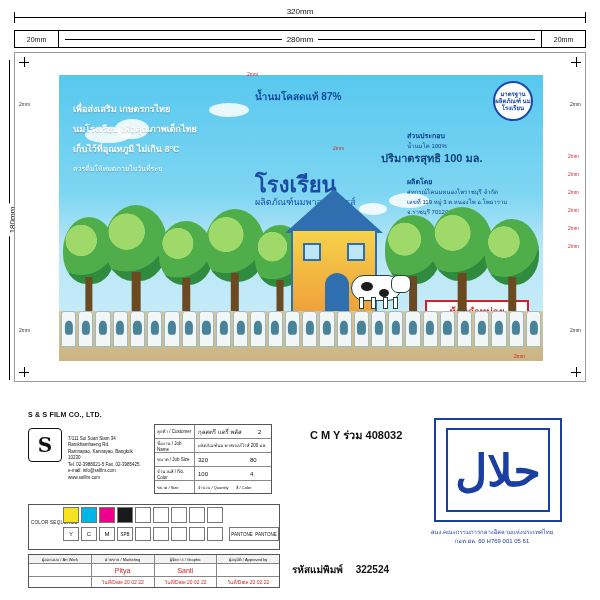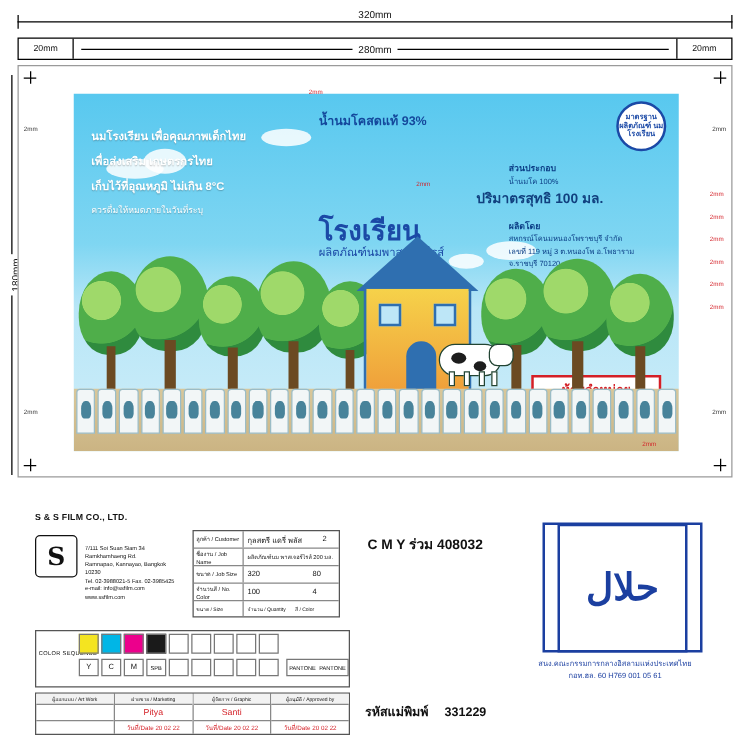--- a/index.html
+++ b/index.html
@@ -232,35 +232,35 @@
     position:absolute; left:140px; top:20px; width:118px; height:70px;
     border:1px solid #555; font-size:4.5px;
   }
   #jobbox .jr { display:flex; border-bottom:1px solid #888; height:14px; align-items:center;}
   #jobbox .jr:last-child { border-bottom:none; }
   #jobbox .jl { width:40px; padding-left:2px; border-right:1px solid #888; height:100%; display:flex; align-items:center;}
   #jobbox .jv { flex:1; padding-left:3px; font-size:6px; }
 
   
   #cmy {
-    position:absolute; left:280px; top:22px;
+    position:absolute; left:296px; top:22px;
     font-size:11px; font-weight:bold; color:#111;
   }
 
   
   #halal {
     position:absolute; right:24px; top:14px; width:128px; height:104px;
     border:2px solid #1b3fa0;
     display:flex; align-items:center; justify-content:center;
     color:#1b3fa0;
   }
   #halal .inner {
-    width:104px; height:103px; border:2px solid #1b3fa0;
+    width:104px; height:84px; border:2px solid #1b3fa0;
     display:flex; align-items:center; justify-content:center;
-    font-family:"DejaVu Serif", serif; font-size:30px; font-weight:bold;
+    font-family:"DejaVu Serif", serif; font-size:44px; font-weight:bold;
   }
   #halaltxt {
     position:absolute; right:8px; top:124px; width:172px;
     text-align:center; font-size:6px; color:#1b3fa0; line-height:9px;
   }
 
   
   #colorseq {
     position:absolute; left:14px; top:100px; width:252px; height:46px;
     border:1px solid #555;
@@ -358,27 +358,27 @@
 
   <div id="artwork">
 
     <div class="cloud" style="left:26px;top:52px;width:46px;height:16px"></div>
     <div class="cloud" style="left:56px;top:44px;width:34px;height:20px"></div>
     <div class="cloud" style="left:150px;top:28px;width:40px;height:14px"></div>
     <div class="cloud" style="left:330px;top:118px;width:40px;height:15px"></div>
     <div class="cloud" style="left:300px;top:128px;width:28px;height:12px"></div>
 
     <div class="leftcopy">
+      <div>เพื่อส่งเสริม เกษตรกรไทย</div>
       <div>นมโรงเรียน เพื่อคุณภาพเด็กไทย</div>
-      <div>เพื่อส่งเสริม เกษตรกรไทย</div>
       <div>เก็บไว้ที่อุณหภูมิ ไม่เกิน 8°C</div>
       <div class="small">ควรดื่มให้หมดภายในวันที่ระบุ</div>
     </div>
 
-    <div class="ttl-top">น้ำนมโคสดแท้ 93%</div>
+    <div class="ttl-top">น้ำนมโคสดแท้ 87%</div>
     <div class="ttl-sub">โรงเรียน</div>
     <div class="ttl-tag">ผลิตภัณฑ์นมพาสเจอร์ไรส์</div>
     <div class="vol">ปริมาตรสุทธิ 100 มล.</div>
 
     <div class="logo-circle">
       <span>มาตรฐานผลิตภัณฑ์ นมโรงเรียน</span>
     </div>
     <div class="rightinfo">
       <div style="margin-top:46px">
         <div class="hdr">ส่วนประกอบ</div>
@@ -650,15 +650,15 @@
     </div>
     <div class="col">
       <div class="ch">ผู้อนุมัติ / Approved by</div>
       <div class="cv"></div>
       <div class="cd2">วันที่/Date  20  02  22</div>
     </div>
   </div>
 
   <div id="plate">
     <span>รหัสแม่พิมพ์</span>
-    <span style="margin-left:10px">331229</span>
+    <span style="margin-left:10px">322524</span>
   </div>
 </div>
 
 </body></html>

